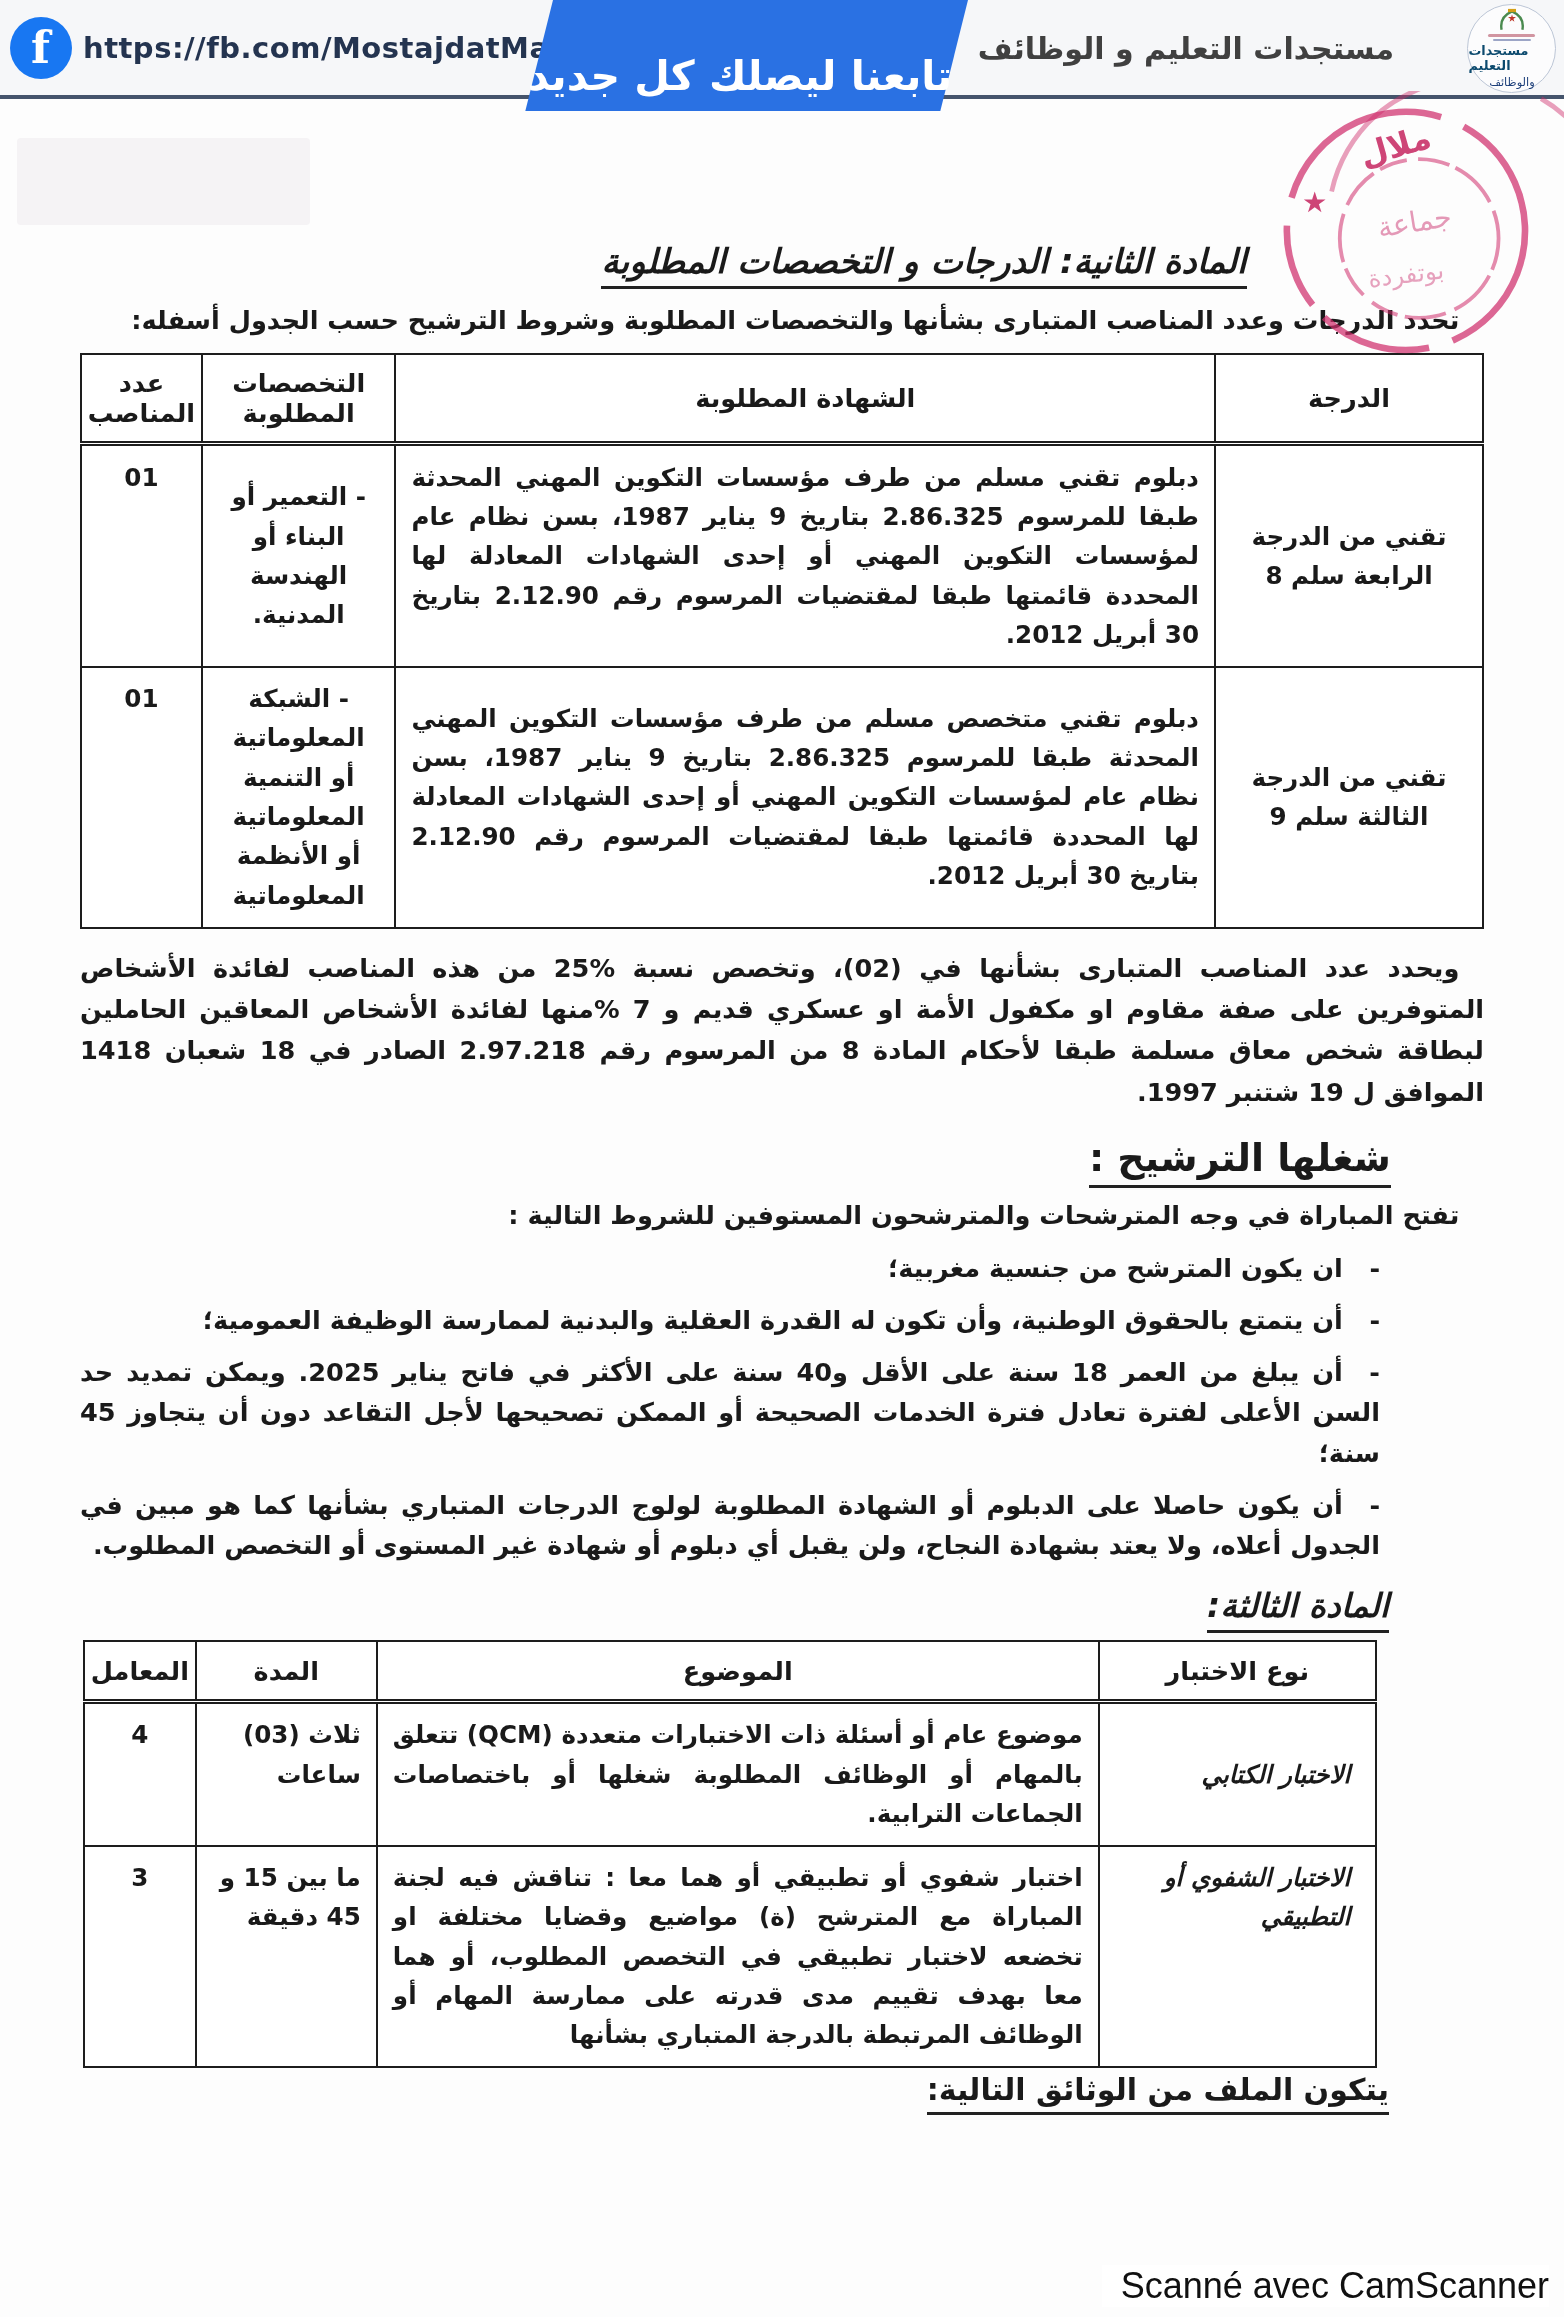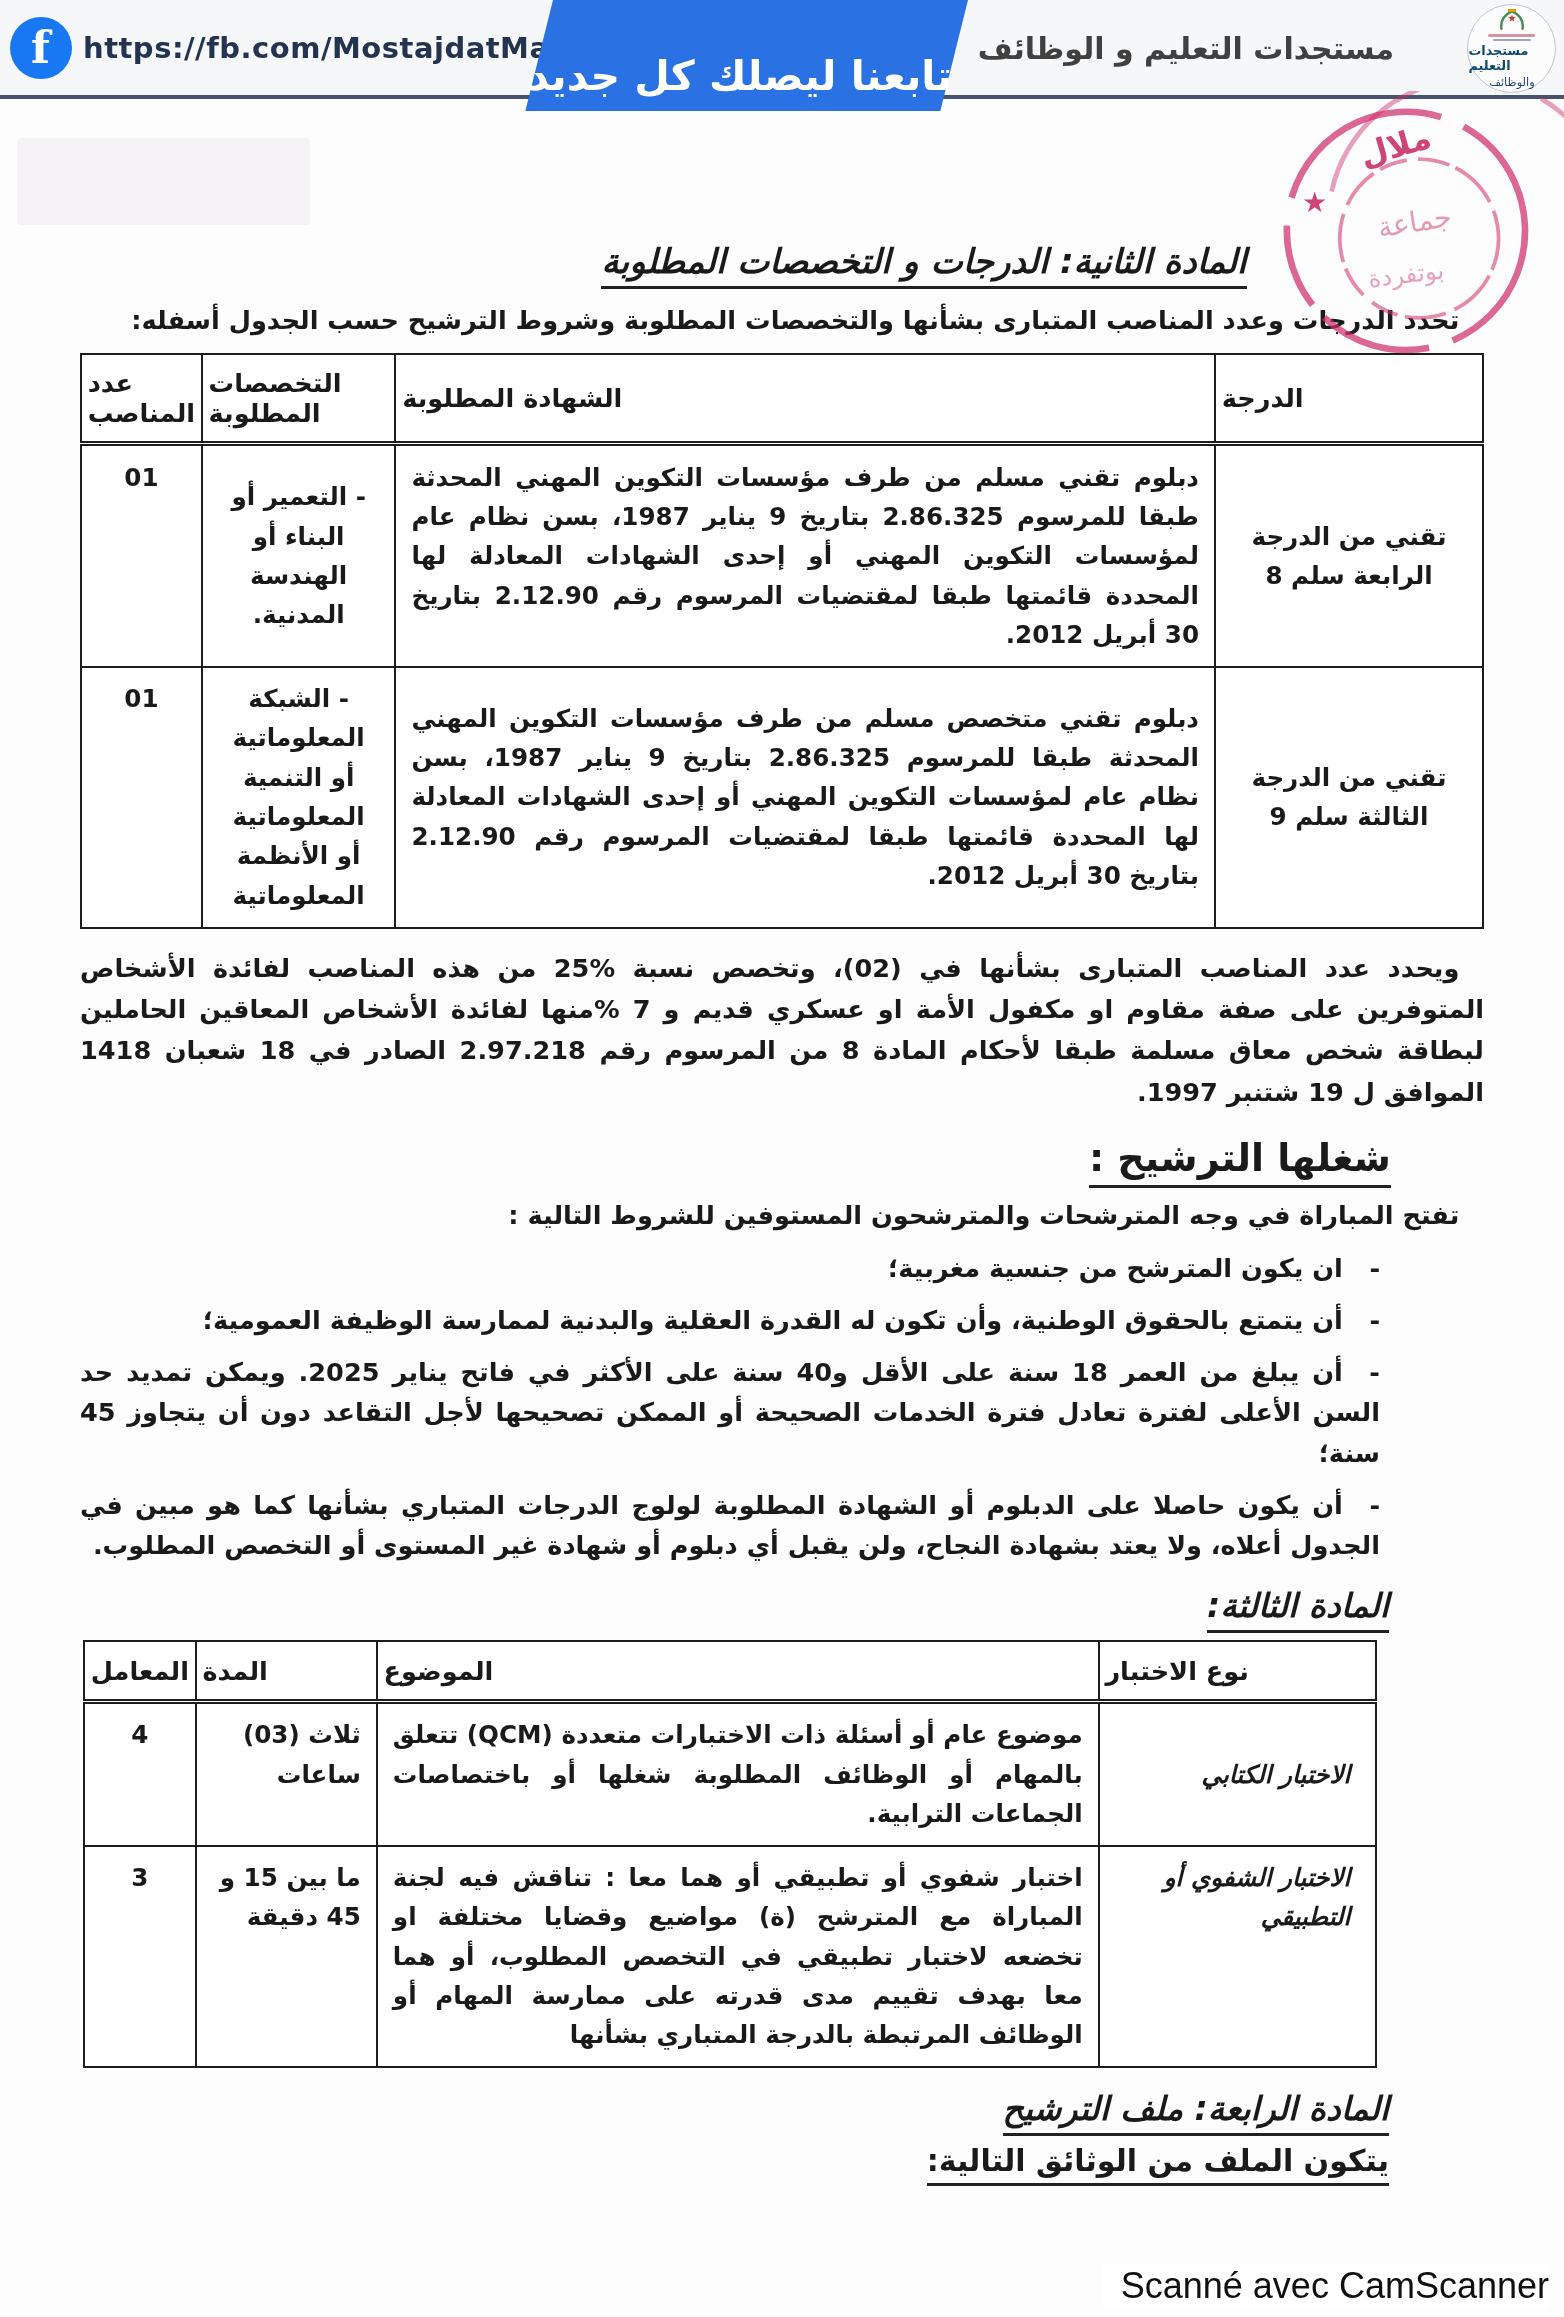--- a/index.html
+++ b/index.html
@@ -39,21 +39,21 @@
   
   .doc { direction:rtl; padding:142px 80px 0; color:#1a1a1a; font-weight:700; }
   .u { border-bottom:3.8px solid #222; padding-bottom:4.7px; }
 
   h1.art2 { width:fit-content; margin:0 auto 19px; transform:translateX(142px);
             font-size:34px; font-style:italic; font-weight:800; }
   .para { font-size:25.6px; line-height:1.62; margin:0 0 11.4px; text-align:justify; text-indent:24.6px; }
 
   table.grid { border-collapse:collapse; background:#fff; }
   .grid th, .grid td { border:2.8px solid #1d1d1d; }
-  .grid thead th { border-bottom:5.7px double #1d1d1d; font-size:25.6px; padding:13.2px 5.7px; text-align:left; }
+  .grid thead th { border-bottom:5.7px double #1d1d1d; font-size:25.6px; padding:13.2px 5.7px; text-align:center; }
   .grid td { font-size:24.6px; line-height:1.6; padding:11.4px 15px; vertical-align:middle; }
   .t1 { width:100%; margin-top:11.4px; }
   th.small { font-size:21px; }
   td.just { text-align:justify; }
   td.ctr  { text-align:center; }
   td.vtop { vertical-align:top; }
 
   .note { margin-top:19px; }
 
   h2.big   { width:fit-content; margin:23px 93px 15px 0; font-size:38px; font-weight:800; }
@@ -201,23 +201,20 @@
         </tr>
         <tr>
           <td class="etype vtop">الاختبار الشفوي أو التطبيقي</td>
           <td class="just">اختبار شفوي أو تطبيقي أو هما معا : تناقش فيه لجنة المباراة مع المترشح (ة) مواضيع وقضايا مختلفة او تخضعه لاختبار تطبيقي في التخصص المطلوب، أو هما معا بهدف تقييم مدى قدرته على ممارسة المهام أو الوظائف المرتبطة بالدرجة المتباري بشأنها</td>
           <td class="vtop">ما بين 15 و 45 دقيقة</td>
           <td class="ctr vtop">3</td>
         </tr>
       </tbody>
     </table>
 
-    <h2 class="art">
-      <span class="u">المادة الرابعة: ملف الترشيح</span>
-    </h2>
 
     <h3 class="docsT">
       <span class="u">يتكون الملف من الوثائق التالية:</span>
     </h3>
 
   </main>
 
   <div class="camscanner">Scanné avec CamScanner</div>
 </div>
 

